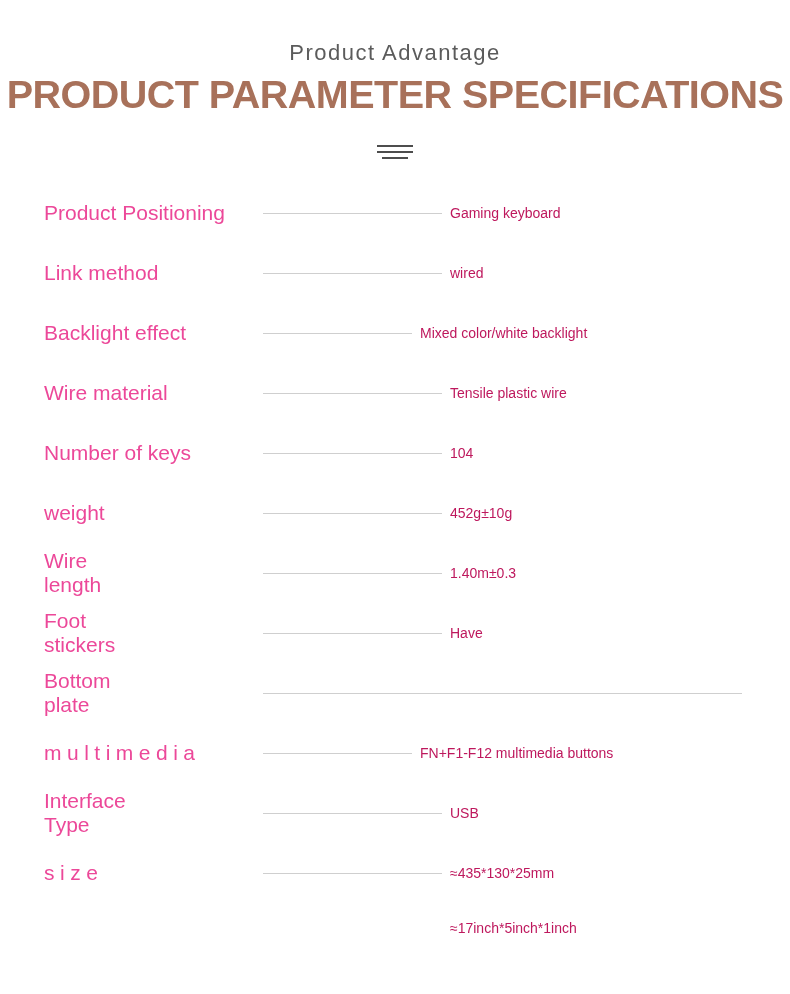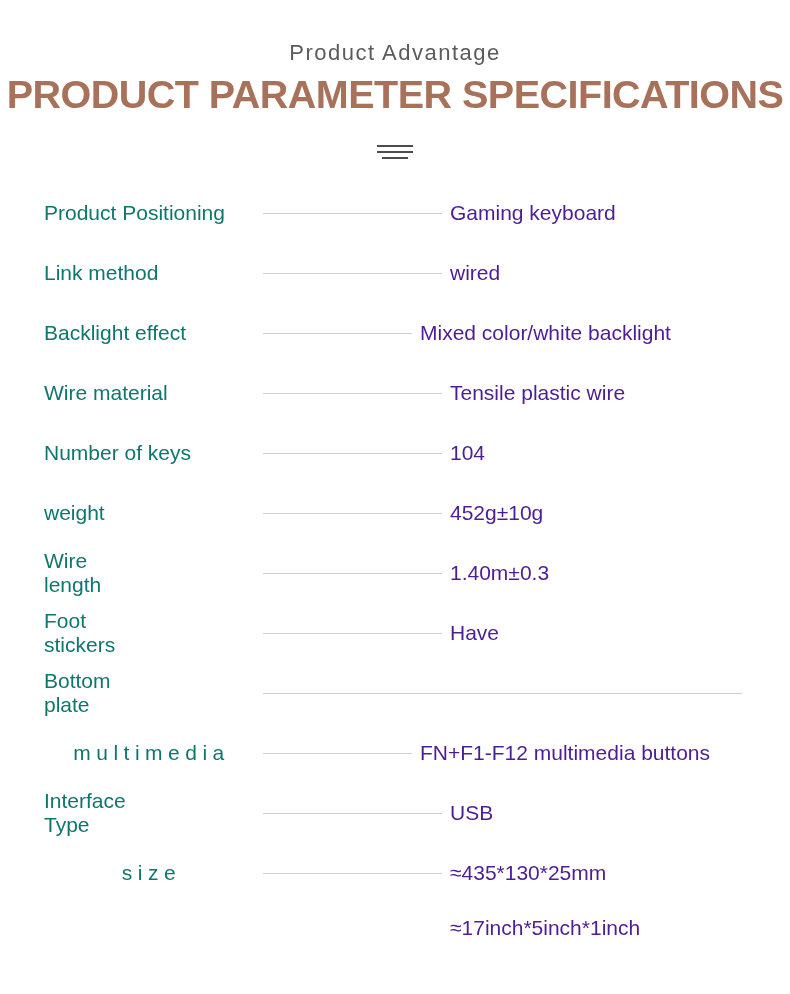--- a/index.html
+++ b/index.html
@@ -67,51 +67,50 @@
   }
   .spec-row {
     display: flex;
     align-items: center;
     height: 60px;
   }
   .spec-label {
     width: 215px;
     flex: 0 0 215px;
     font-size: 21px;
-    color: #0f766e;
+    color: #ec4899;
     white-space: nowrap;
   }
   .spec-lead {
     flex: 1 1 auto;
     height: 1px;
     background: #cfcfcf;
     margin: 0 8px 0 4px;
     min-width: 20px;
   }
   .spec-value {
     width: 300px;
     flex: 0 0 300px;
-    font-size: 21px;
-    color: #4c1d95;
+    font-size: 14px;
+    color: #be185d;
     white-space: nowrap;
   }
   .spec-row.wide .spec-value {
     width: 330px;
     flex: 0 0 330px;
   }
   
   .label-spread {
     display: flex;
     justify-content: space-between;
     width: 162px;
     flex-direction: column;
   }
   .label-track {
     letter-spacing: 5.5px;
-    text-align: center;
   }
   .tail-row {
     display: flex;
     height: 50px;
     align-items: center;
   }
   .tail-row .spec-label,
   .tail-row .spec-lead { visibility: hidden; }
 </style>
 </head>

